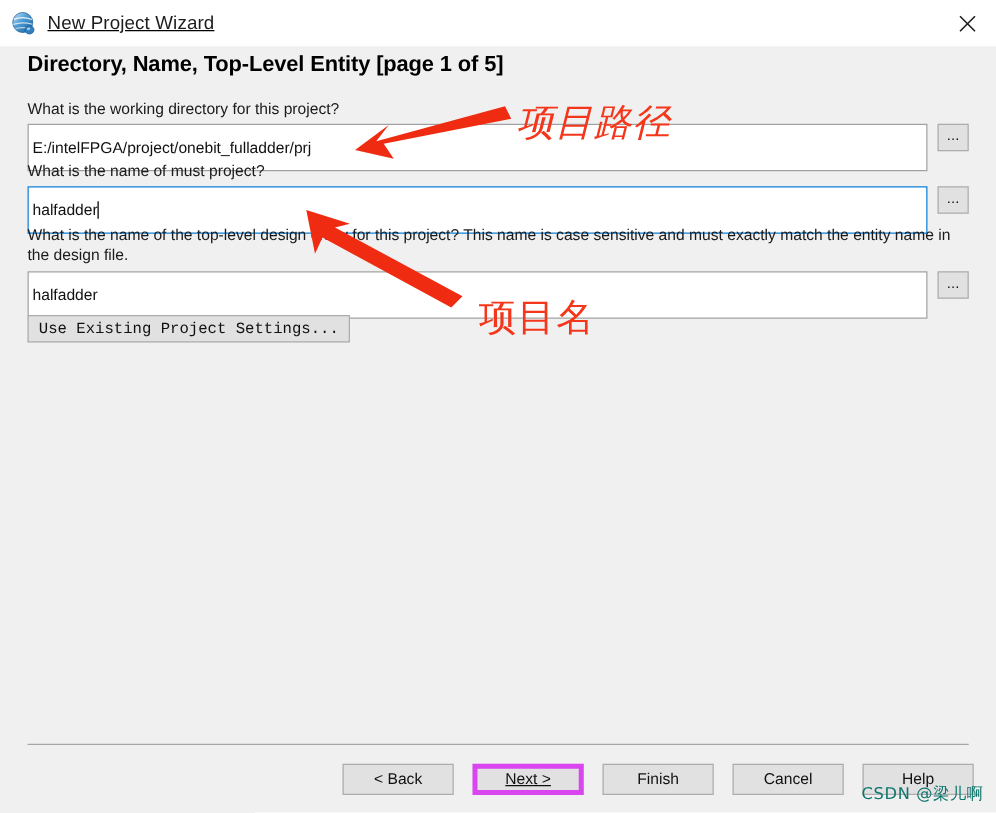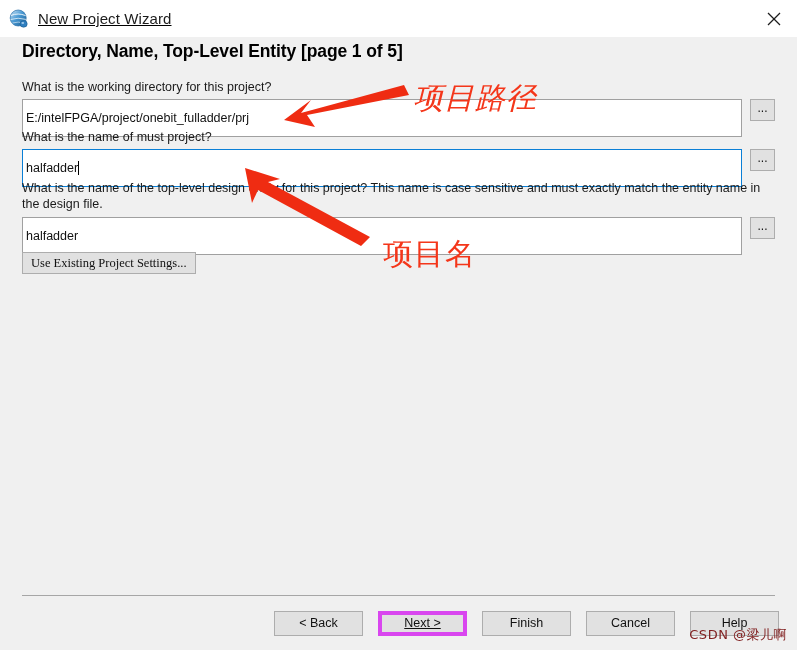--- a/index.html
+++ b/index.html
@@ -148,21 +148,21 @@
 
   .settings-btn {
     margin-top: 4px;
     height: 22px;
     padding: 0 8px;
     background: #e1e1e1;
     border: 1px solid #adadad;
     box-sizing: border-box;
     font-size: 12.5px;
     color: #111;
-    font-family: Liberation Serif, serif;
+    font-family: Liberation Mono, monospace;
     display: inline-flex;
     align-items: center;
     cursor: default;
   }
 
   
   .separator {
     flex: none;
     height: 1px;
     background: #a6a6a6;
@@ -216,21 +216,21 @@
     height: 650px;
     pointer-events: none;
     z-index: 5;
   }
 
   .watermark {
     position: absolute;
     right: 10px;
     bottom: 6px;
     font-size: 13px;
-    color: #7f1d1d;
+    color: #0f766e;
     font-family: "DejaVu Sans", "Liberation Sans", sans-serif;
     letter-spacing: 0.5px;
     white-space: nowrap;
     z-index: 6;
     pointer-events: none;
     margin-left: 46px;
   }
 </style>
 </head>
 <body>

